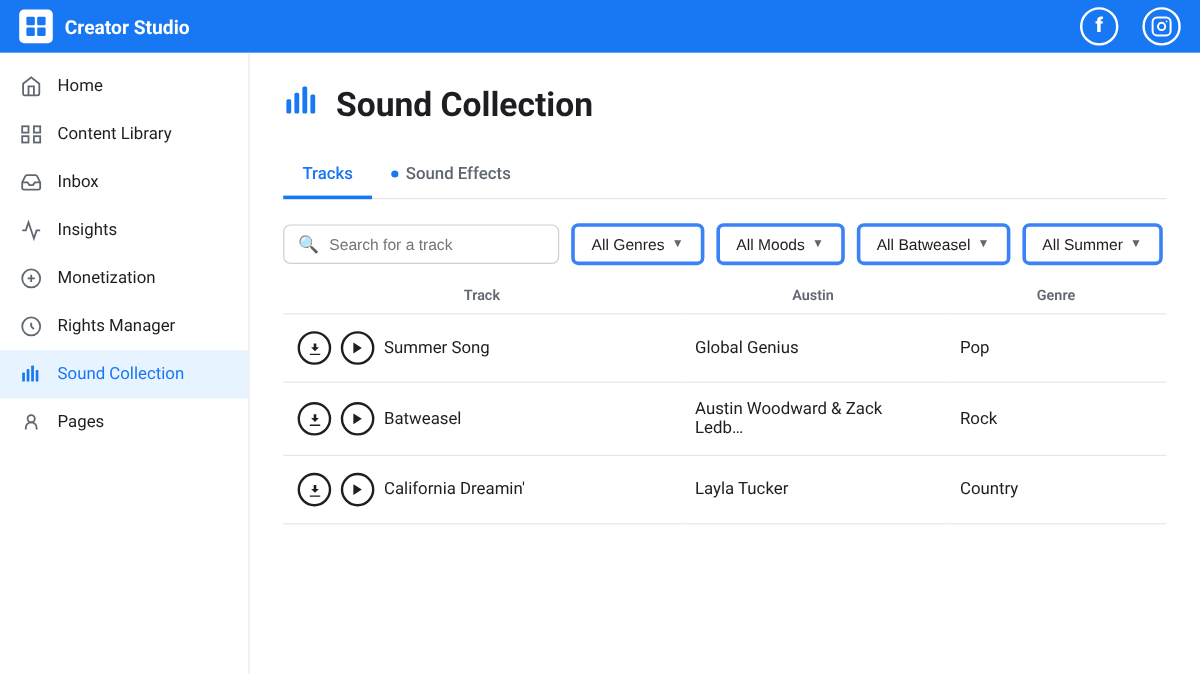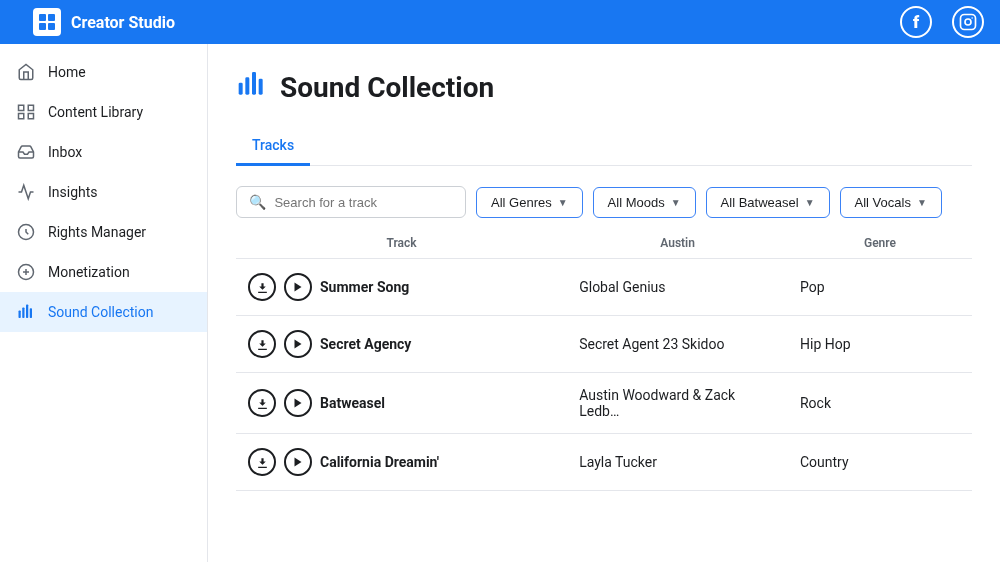--- a/index.html
+++ b/index.html
@@ -11,21 +11,20 @@
       height: 44px;
       display: flex;
       align-items: center;
       padding: 0 16px;
       justify-content: space-between;
     }
     .top-nav-left {
       display: flex;
       align-items: center;
       gap: 10px;
-      margin-left: 17px;
     }
     .creator-studio-icon {
       width: 28px;
       height: 28px;
       background: white;
       border-radius: 4px;
       display: flex;
       align-items: center;
       justify-content: center;
     }
@@ -177,21 +176,21 @@
       font-size: 13px;
       color: #0369a1;
       width: 100%;
       background: transparent;
     }
     .search-icon { color: #8a8d91; font-size: 14px; }
     .filter-btn {
       display: flex;
       align-items: center;
       gap: 6px;
-      border: 1px solid #3b82f6;
+      border: 3px solid #3b82f6;
       border-radius: 6px;
       padding: 7px 14px;
       font-size: 13px;
       font-weight: 500;
       color: #1c1e21;
       background: white;
       cursor: pointer;
     }
     .filter-arrow { font-size: 10px; color: #606770; }
 
@@ -234,21 +233,21 @@
       border: 2px solid #1c1e21;
       display: flex;
       align-items: center;
       justify-content: center;
       cursor: pointer;
       color: #1c1e21;
       font-size: 13px;
       background: white;
     }
     .track-name {
-      font-weight: 700;
+      font-weight: 400;
       font-size: 14px;
     }
     .th-track { width: 45%; }
     .th-artist { width: 30%; }
     .th-genre { width: 25%; }
   </style>
 </head>
 <body>
 
 <nav class="top-nav">
@@ -317,69 +316,82 @@
           <polyline points="22 12 18 12 15 21 9 3 6 12 2 12"></polyline>
         </svg>
       </span>
       <span class="sidebar-item-label">Insights</span>
     </div>
 
     <div class="sidebar-item">
       <span class="sidebar-icon">
         <svg width="18" height="18" viewBox="0 0 24 24" fill="none" stroke="currentColor" stroke-width="2">
           <circle cx="12" cy="12" r="10"></circle>
-          <path d="M12 8v4l3 3"></path>
-        </svg>
-      </span>
-      <span class="sidebar-item-label">Rights Manager</span>
-    </div>
-
-    <div class="sidebar-item">
-      <span class="sidebar-icon">
-        <svg width="18" height="18" viewBox="0 0 24 24" fill="none" stroke="currentColor" stroke-width="2">
-          <circle cx="12" cy="12" r="10"></circle>
           <line x1="12" y1="8" x2="12" y2="16"></line>
           <line x1="8" y1="12" x2="16" y2="12"></line>
         </svg>
       </span>
       <span class="sidebar-item-label">Monetization</span>
+    </div>
+
+    <div class="sidebar-item">
+      <span class="sidebar-icon">
+        <svg width="18" height="18" viewBox="0 0 24 24" fill="none" stroke="currentColor" stroke-width="2">
+          <circle cx="12" cy="12" r="10"></circle>
+          <path d="M12 8v4l3 3"></path>
+        </svg>
+      </span>
+      <span class="sidebar-item-label">Rights Manager</span>
     </div>
 
     <div class="sidebar-item active">
       <span class="sidebar-icon" style="color:#1877f2;">
         <svg width="18" height="18" viewBox="0 0 24 24" fill="#1877f2">
           <rect x="2" y="10" width="3" height="10" rx="1"></rect>
           <rect x="7" y="6" width="3" height="14" rx="1"></rect>
           <rect x="12" y="2" width="3" height="18" rx="1"></rect>
           <rect x="17" y="7" width="3" height="13" rx="1"></rect>
         </svg>
       </span>
       <span class="sidebar-item-label">Sound Collection</span>
     </div>
 
+    <div class="sidebar-item">
+      <span class="sidebar-icon">
+        <svg width="18" height="18" viewBox="0 0 24 24" fill="none" stroke="currentColor" stroke-width="2">
+          <circle cx="12" cy="8" r="4"></circle>
+          <path d="M6 20v-2a6 6 0 0 1 12 0v2"></path>
+        </svg>
+      </span>
+      <span class="sidebar-item-label">Pages</span>
+    </div>
 
   </aside>
 
   <main class="main">
 
     <div class="page-header">
       <span class="page-header-icon">
         <svg width="32" height="32" viewBox="0 0 24 24" fill="#1877f2">
           <rect x="2" y="11" width="3" height="9" rx="1"></rect>
           <rect x="7" y="7" width="3" height="13" rx="1"></rect>
           <rect x="12" y="3" width="3" height="17" rx="1"></rect>
           <rect x="17" y="8" width="3" height="12" rx="1"></rect>
         </svg>
       </span>
       <h1 class="page-header-title">Sound Collection</h1>
     </div>
 
     <div class="tabs">
       <div class="tab active">
         <span>Tracks</span>
+      </div>
+      <div class="tab">
+        <span class="tab-dot"></span>
+        <span>Sound Effects</span>
       </div>
     </div>
 
     <div class="filters-row">
       <div class="search-box">
         <span class="search-icon">🔍</span>
         <input type="text" placeholder="Search for a track" style="">
       </div>
       <button class="filter-btn">
         <span>All Genres</span>
@@ -387,21 +399,21 @@
       </button>
       <button class="filter-btn">
         <span>All Moods</span>
         <span class="filter-arrow">▼</span>
       </button>
       <button class="filter-btn">
         <span>All Batweasel</span>
         <span class="filter-arrow">▼</span>
       </button>
       <button class="filter-btn">
-        <span>All Vocals</span>
+        <span>All Summer</span>
         <span class="filter-arrow">▼</span>
       </button>
     </div>
 
 
     <table class="tracks-table">
       <thead>
         <tr>
           <th class="th-track">Track</th>
           <th class="th-artist">Austin</th>
@@ -434,39 +446,20 @@
         <button class="track-action-btn" title="Download">
           <svg width="13" height="13" viewBox="0 0 24 24" fill="currentColor">
             <path d="M12 16l-6-6h4V4h4v6h4l-6 6zM4 20h16v2H4z"></path>
           </svg>
         </button>
         <button class="track-action-btn" title="Play">
           <svg width="12" height="12" viewBox="0 0 24 24" fill="currentColor">
             <polygon points="5 3 19 12 5 21 5 3"></polygon>
           </svg>
         </button>
-        <span class="track-name">Secret Agency</span>
-      </div>
-    </td>
-    <td>Secret Agent 23 Skidoo</td>
-    <td>Hip Hop</td>
-  </tr>
-          <tr>
-    <td>
-      <div class="track-actions">
-        <button class="track-action-btn" title="Download">
-          <svg width="13" height="13" viewBox="0 0 24 24" fill="currentColor">
-            <path d="M12 16l-6-6h4V4h4v6h4l-6 6zM4 20h16v2H4z"></path>
-          </svg>
-        </button>
-        <button class="track-action-btn" title="Play">
-          <svg width="12" height="12" viewBox="0 0 24 24" fill="currentColor">
-            <polygon points="5 3 19 12 5 21 5 3"></polygon>
-          </svg>
-        </button>
         <span class="track-name">Batweasel</span>
       </div>
     </td>
     <td>Austin Woodward &amp; Zack Ledb…</td>
     <td>Rock</td>
   </tr>
           <tr>
     <td>
       <div class="track-actions">
         <button class="track-action-btn" title="Download">

